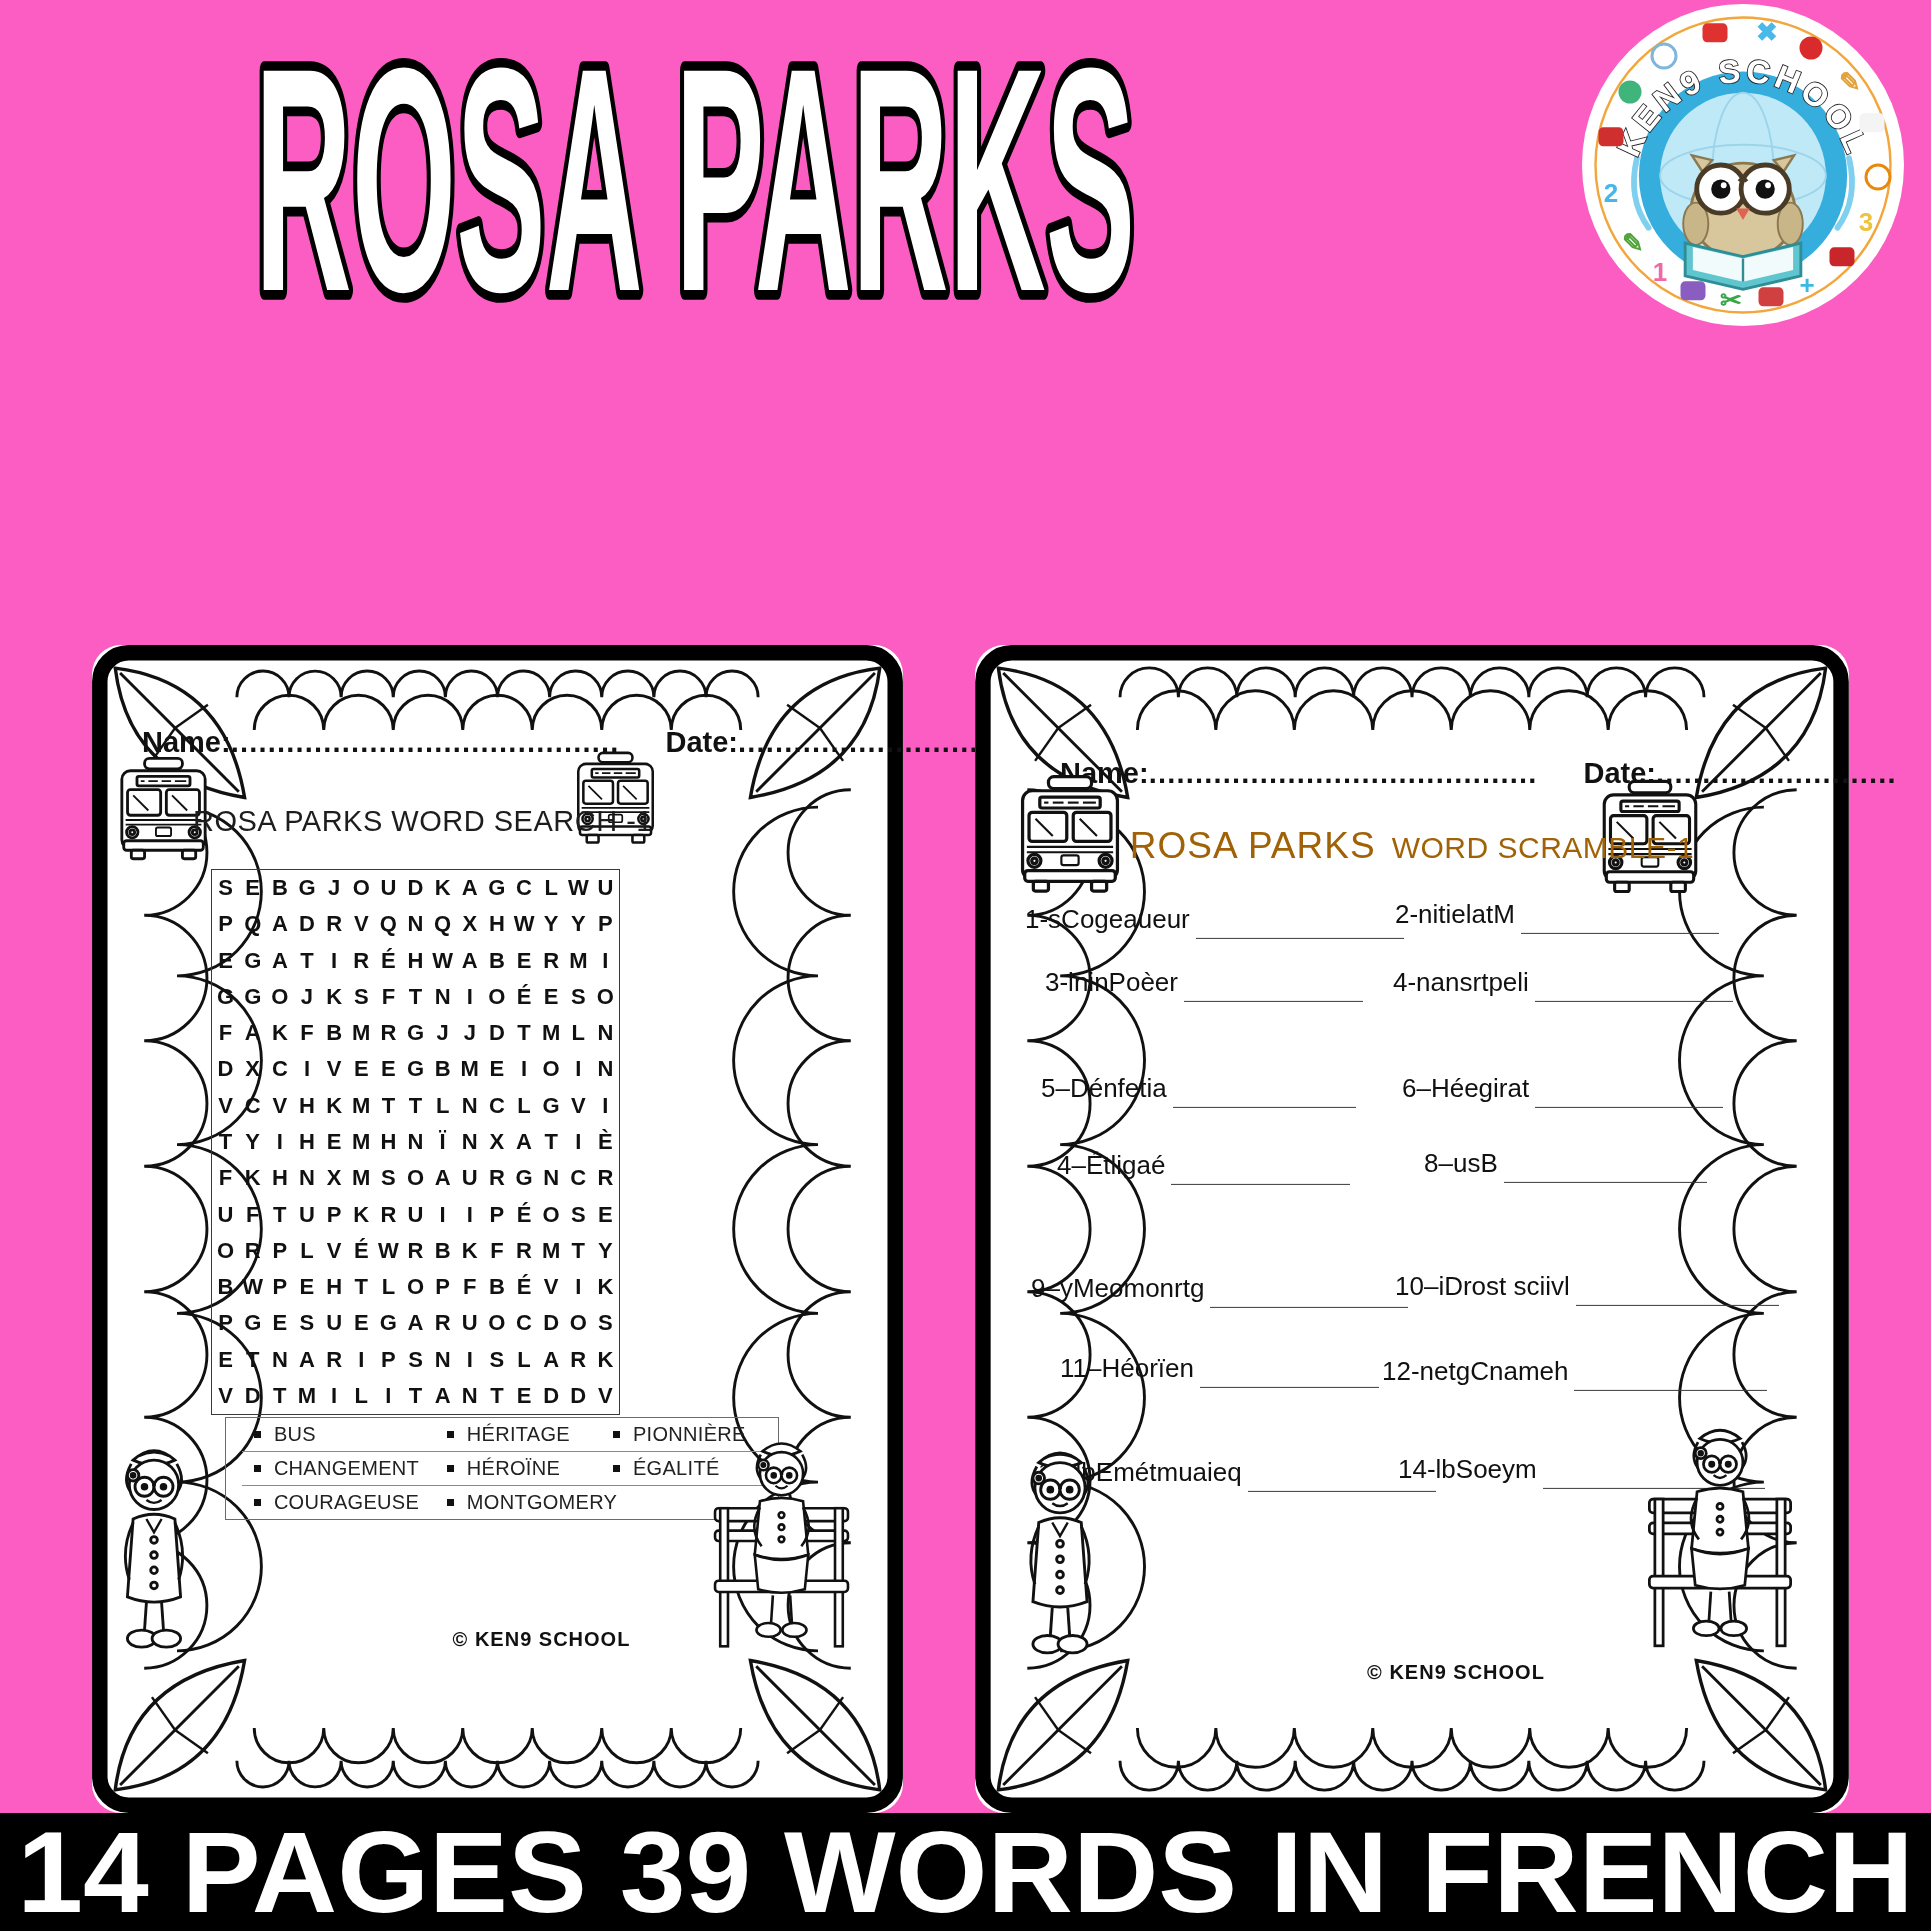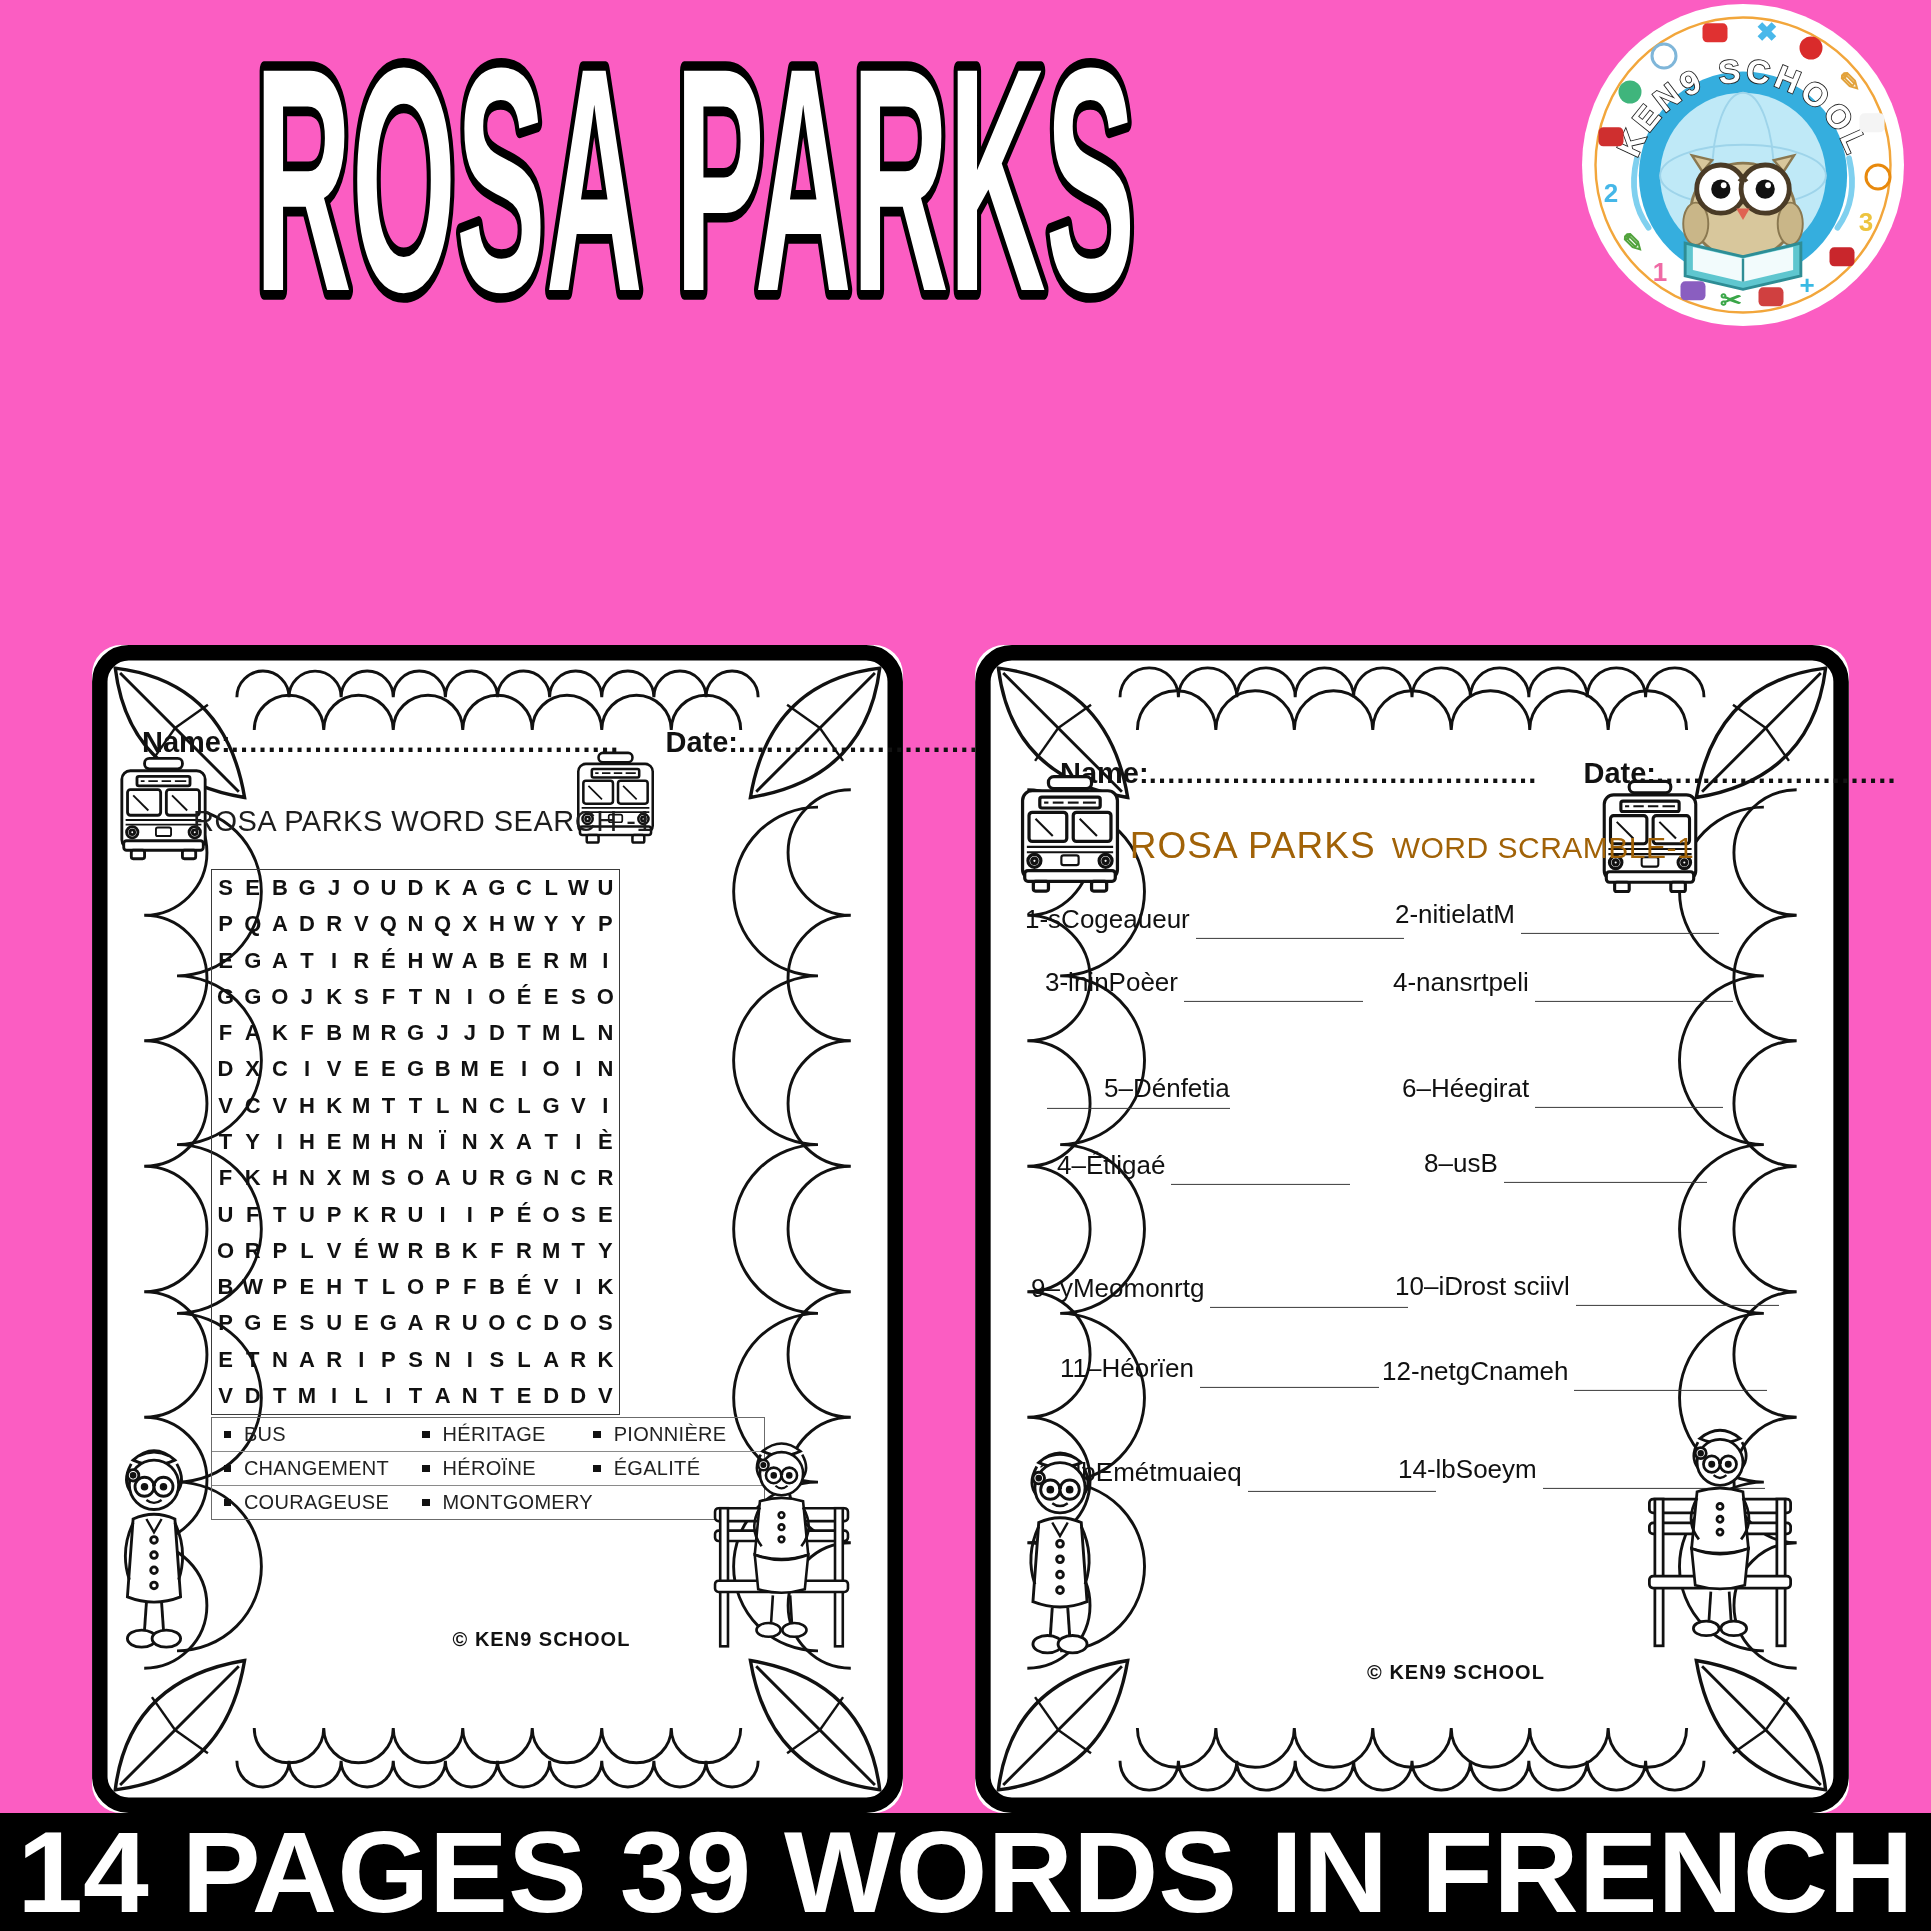--- a/index.html
+++ b/index.html
@@ -45,21 +45,21 @@
   .scr-title{position:absolute;left:0;top:180px;width:100%;text-align:center;white-space:nowrap;color:#a16207;}
   .scr-title .t-main{font-size:37px;letter-spacing:1px;}
   .scr-title .t-sub{font-size:30px;letter-spacing:0.5px;margin-left:11.6px;}
 
   .ws-grid{position:absolute;left:119px;top:224px;width:409px;height:546px;
            border:1.9px solid #3a3a3a;display:grid;box-sizing:border-box;
            grid-template-columns:repeat(15,1fr);grid-template-rows:repeat(15,1fr);}
   .gcell{display:flex;align-items:center;justify-content:center;
          font-weight:bold;font-size:22px;color:#111;line-height:1;}
 
-  .ws-words{position:absolute;left:119px;top:772px;width:554px;border:1.9px solid #6b6b6b;box-sizing:border-box;}
+  .ws-words{position:absolute;left:133px;top:772px;width:554px;border:1.9px solid #6b6b6b;box-sizing:border-box;padding-left:16px;}
   .wrow{display:flex;height:33px;align-items:center;}
   .wrow + .wrow{border-top:1.9px solid #8a8a8a;}
   .wcell{display:flex;align-items:center;gap:12.6px;}
   .wcell:nth-child(1){flex:0 0 36%;}
   .wcell:nth-child(2){flex:0 0 31%;}
   .wcell:nth-child(3){flex:0 0 33%;}
   .bullet{width:7.7px;height:7.7px;background:#111;margin-left:11.6px;flex:0 0 auto;}
   .wtext{font-size:20px;color:#222;letter-spacing:0.3px;}
 
   .copyright{position:absolute;left:0;width:100%;text-align:center;
@@ -628,21 +628,21 @@
             <span class="scr-line" style="width: 198px;"></span>
           </div>
           <div class="scr-item" style="left: 70px; top: 322px;">
             <span>3-ininPoèer</span>
             <span class="scr-line" style="width: 179px;"></span>
           </div>
           <div class="scr-item" style="left: 418px; top: 322px;">
             <span>4-nansrtpeli</span>
             <span class="scr-line" style="width: 198px;"></span>
           </div>
-          <div class="scr-item" style="left: 66px; top: 428px; flex-direction: column;">
+          <div class="scr-item" style="left: 66px; top: 428px;">
             <span>5–Dénfetia</span>
             <span class="scr-line" style="width: 183px;"></span>
           </div>
           <div class="scr-item" style="left: 427px; top: 428px;">
             <span>6–Héegirat</span>
             <span class="scr-line" style="width: 188px;"></span>
           </div>
           <div class="scr-item" style="left: 82px; top: 505px;">
             <span>4–Étligaé</span>
             <span class="scr-line" style="width: 179px;"></span>

